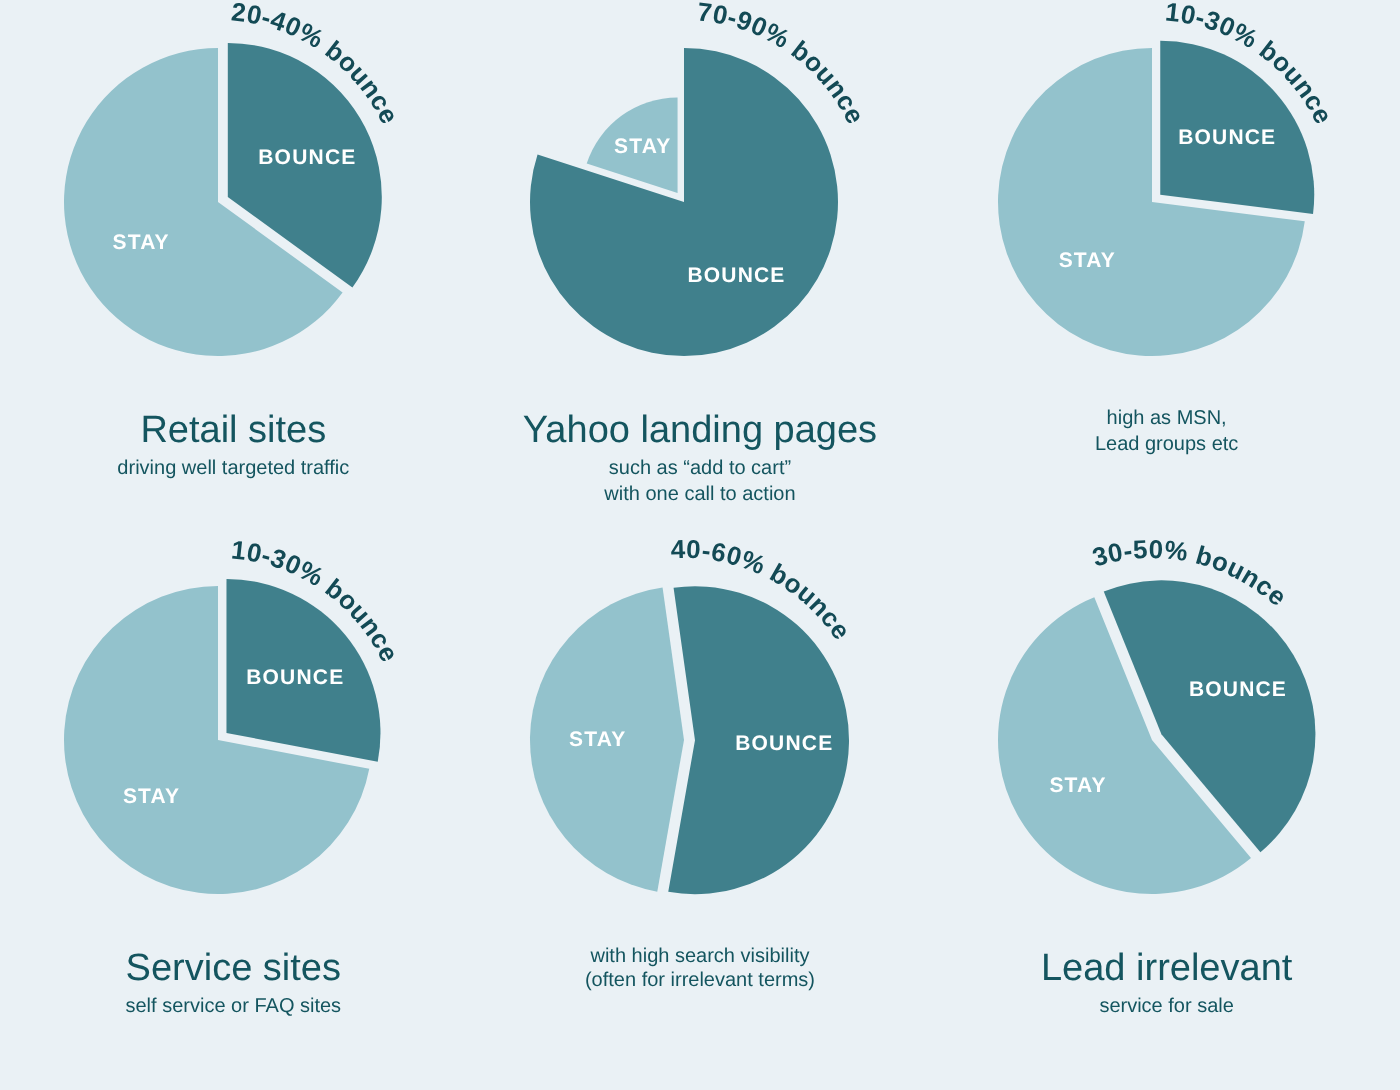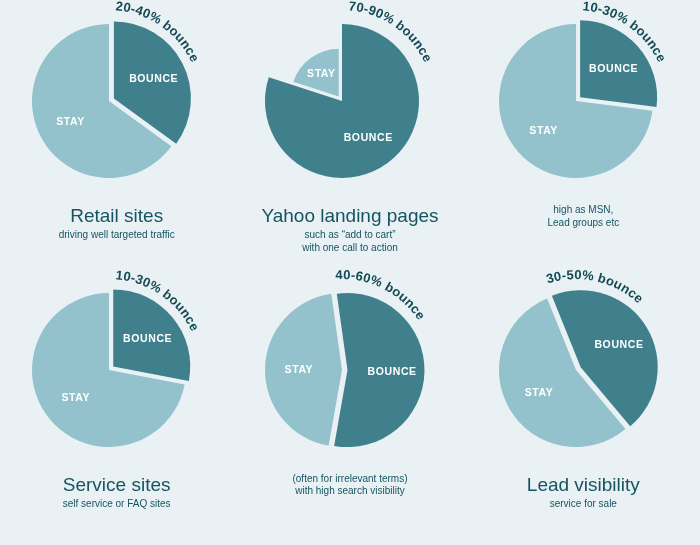--- a/index.html
+++ b/index.html
@@ -168,38 +168,38 @@
             <path d="M 105.49916232336015 95.09598823540506 L 94.78283354943513 18.845346942304147 A 77 77 0 1 1 92.12825264300649 170.92618521734508 Z" fill="#40808c"></path>
             <text x="150.1523603890446" y="99.87541270689415" text-anchor="middle" class="slice-label">BOUNCE</text>
             <text x="56.886567384856406" y="98.24745223442434" text-anchor="middle" class="slice-label">STAY</text>
             <defs>
               <path id="arcpath-4" d="M 93.6521608892846 4.2216714263559965 A 91 91 0 0 1 189.61750552411092 110.80198416769066" fill="none"></path>
             </defs>
             <text class="arc-label"><textPath xlink:href="#arcpath-4" href="#arcpath-4" startOffset="0">40-60% bounce</textPath></text>
           </svg>
         </div>
       <div class="caption">
+        <span class="sub">with high search visibility</span>
         <span class="sub">(often for irrelevant terms)</span>
-        <span class="sub">with high search visibility</span>
       </div>
     </div>
 
     <div class="cell row-2">
       <div class="chart-wrap">
           <svg viewBox="0 0 215 200">
             <path d="M 100 95 L 149.49464594586354 153.9854221201613 A 77 77 0 1 1 71.15529230697476 23.60684319835738 Z" fill="#93c2cc"></path>
             <path d="M 104.71442015386162 92.1672905879947 L 75.8697124608364 20.774133786352067 A 77 77 0 0 1 154.20906609972516 151.152712708156 Z" fill="#40808c"></path>
             <text x="142.99551180321797" y="73.16569016251168" text-anchor="middle" class="slice-label">BOUNCE</text>
             <text x="63.038945993724916" y="121.20844179012155" text-anchor="middle" class="slice-label">STAY</text>
             <defs>
               <path id="arcpath-5" d="M 71.87945351187979 8.453857017141019 A 91 91 0 0 1 190.778328573644 88.6521608892846" fill="none"></path>
             </defs>
             <text class="arc-label"><textPath xlink:href="#arcpath-5" href="#arcpath-5" startOffset="0">30-50% bounce</textPath></text>
           </svg>
         </div>
       <div class="caption">
-        <span class="title">Lead visibility</span>
+        <span class="title">Lead irrelevant</span>
         <span class="sub">service for sale</span>
       </div>
     </div>
 
   </div>
 </div>
 
 </body></html>

